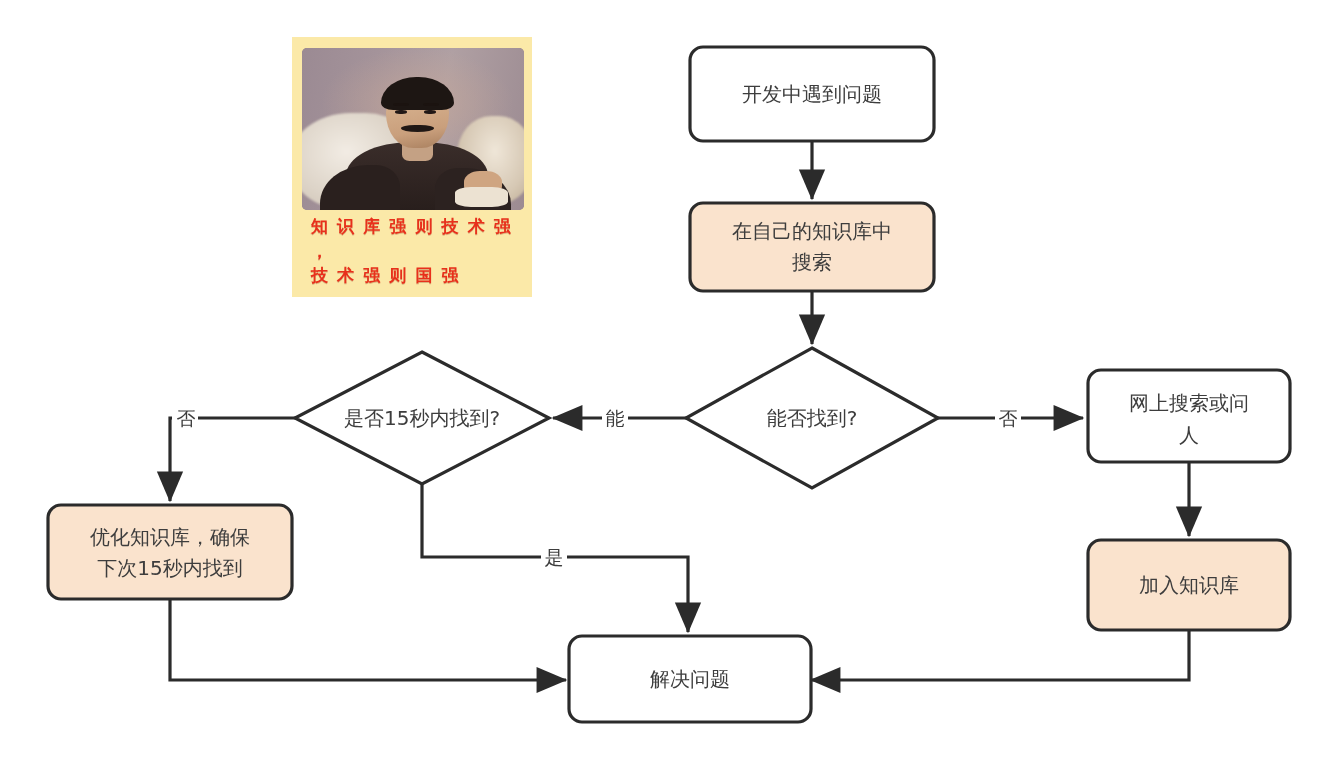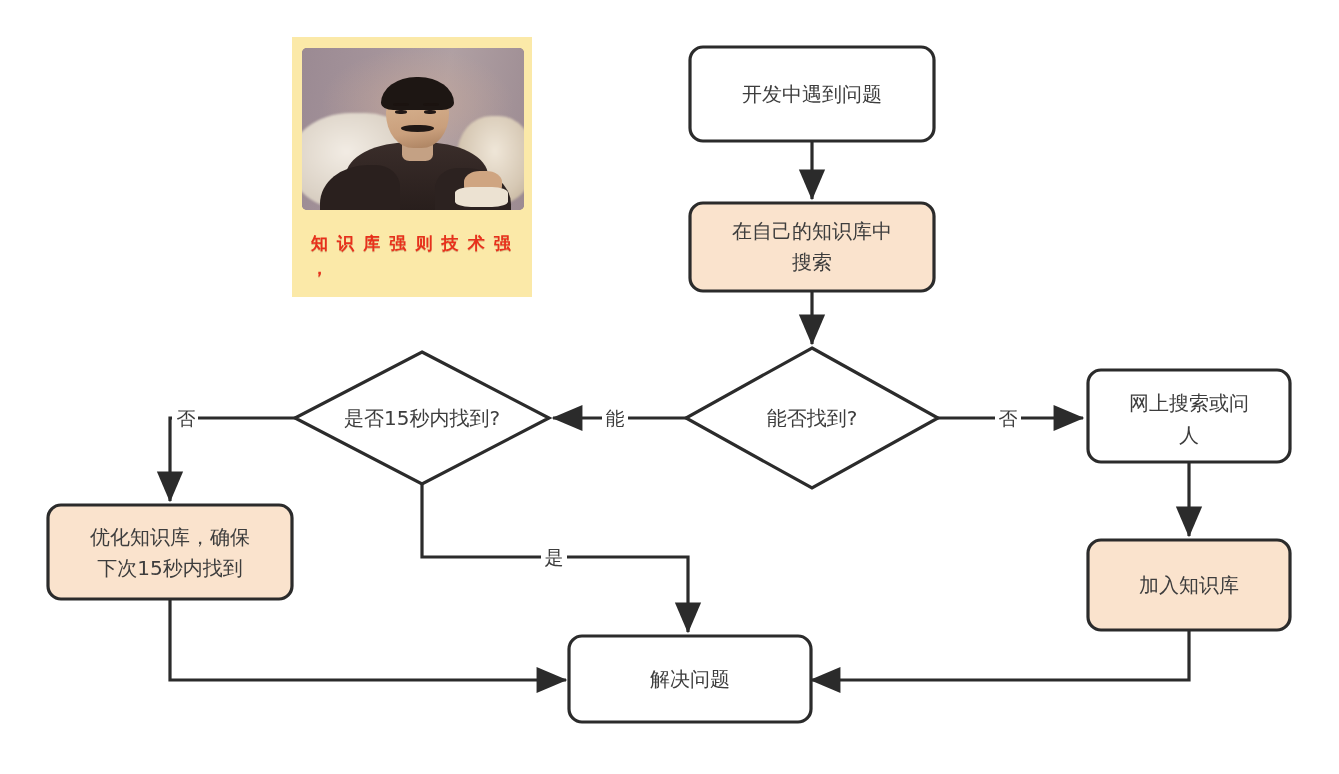--- a/index.html
+++ b/index.html
@@ -41,21 +41,21 @@
   .meme-photo .eyeL{left:42%;} .meme-photo .eyeR{left:55%;}
   .meme-photo .browL,.meme-photo .browR{position:absolute;top:34%;width:7%;height:1.9%;
         background:#1b1310;border-radius:40%;}
   .meme-photo .browL{left:41%;} .meme-photo .browR{left:54.5%;}
   .meme-photo .mustache{position:absolute;left:44.5%;top:47.5%;width:15%;height:4.6%;
         background:#201815;border-radius:45% 45% 55% 55%;}
   .meme-photo .hand{position:absolute;right:10%;top:76%;width:17%;height:16%;
         background:#cfa581;border-radius:42%;}
   .meme-photo .cuff{position:absolute;right:7%;top:86%;width:24%;height:12%;
         background:#ece2d2;border-radius:30%;}
-  .meme-text{margin-top:21px;text-align:left;color:#e8301b;font-weight:bold;
+  .meme-text{margin-top:4px;text-align:left;color:#e8301b;font-weight:bold;
              font-size:17px;line-height:1.45;letter-spacing:1.6px;padding-left:9px;
              font-family:"DejaVu Sans","Liberation Sans",sans-serif;
              text-shadow:0 1px 0 rgba(120,20,0,0.25);}
 
   
   #flow{position:absolute;left:0;top:0;width:1339px;height:774px;}
   .nodebox{stroke:#2b2b2b;stroke-width:3.2;}
   .fill-white{fill:#ffffff;}
   .fill-peach{fill:#fae3cd;}
   .diamond{fill:#ffffff;stroke:#2b2b2b;stroke-width:3.2;stroke-linejoin:miter;}
@@ -85,20 +85,21 @@
       <div class="browL"></div>
         <div class="browR"></div>
       <div class="eyeL"></div>
         <div class="eyeR"></div>
       <div class="mustache"></div>
       <div class="hand"></div>
       <div class="cuff"></div>
     </div>
     <div class="meme-text">
       <div>知 识 库 强 则 技 术 强 ，</div>
+      <div>技 术 强 则 国 强</div>
     </div>
   </div>
 
   <svg id="flow" viewBox="0 0 1339 774">
     <defs>
       <marker id="arrow" markerWidth="11" markerHeight="11" refX="9.6" refY="4.6" orient="auto" markerUnits="strokeWidth">
         <path d="M0.4,0.5 L10,4.6 L0.4,8.7 z" fill="#2b2b2b"></path>
       </marker>
     </defs>
 

